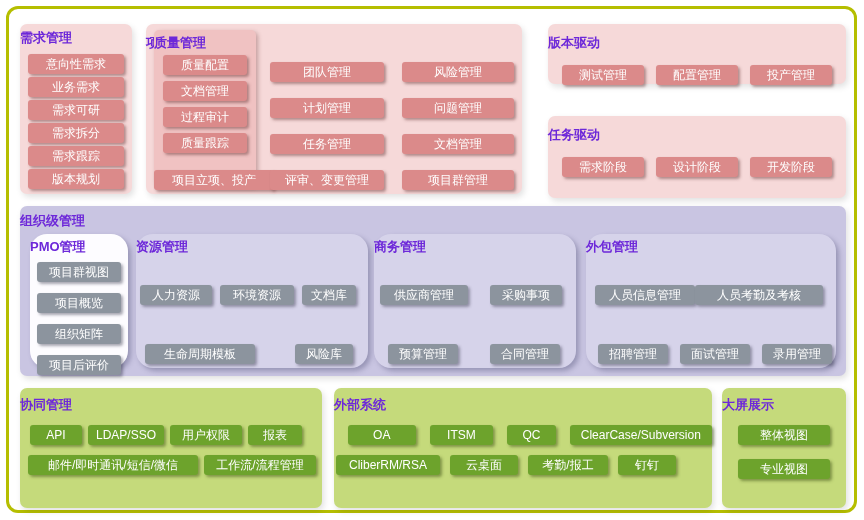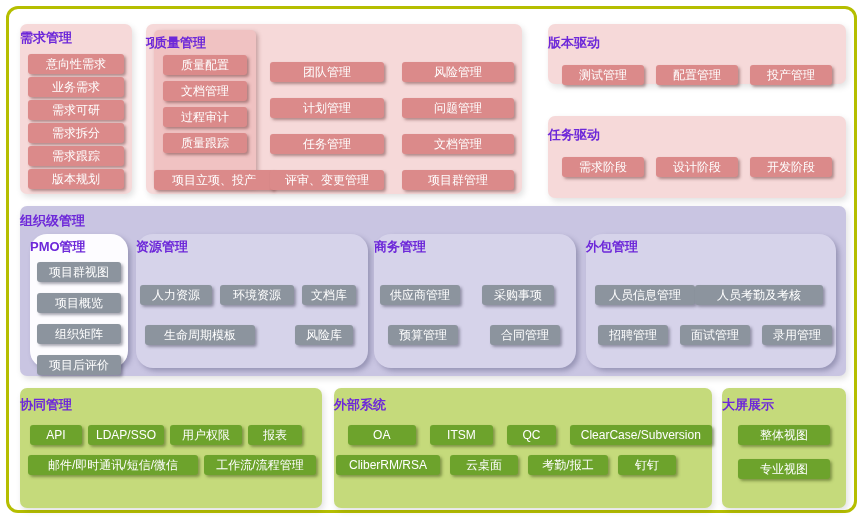--- a/index.html
+++ b/index.html
@@ -9,21 +9,21 @@
 .blk{position:absolute;border-radius:7px;box-shadow:2px 3px 6px rgba(0,0,0,.12)}
 .pink{background:var(--pink_bg,#f6d9d9)}
 .green{background:var(--green_bg,#c5da7b)}
 .ttl{font-size:13px;font-weight:bold;color:#6d28d9;text-align:left;line-height:13px}
 .btn{display:flex;align-items:center;justify-content:center;color:#fff;font-size:12px;height:20px;border-radius:3px;white-space:nowrap;padding:0 4px;overflow:hidden}
 .p{background:var(--pink_btn,#db8a8a);box-shadow:2px 2px 3px rgba(110,60,60,.5)}
 .g{background:var(--gray_btn,#8c949e);box-shadow:2px 2px 3px rgba(60,60,80,.45)}
 .gr{background:var(--green_btn,#6da32c);box-shadow:2px 2px 3px rgba(60,80,20,.5)}
 .w50{width:50px}.w52{width:52px}.w54{width:54px}.w58{width:58px}.w66{width:66px}.w68{width:68px}
 .w70{width:70px}.w72{width:72px}.w74{width:74px}.w76{width:76px}.w80{width:80px}.w82{width:82px}
-.w84{width:84px}.w88{width:80px}.w92{width:92px}.w96{width:96px}.w100{width:100px}.w104{width:104px}
+.w84{width:84px}.w88{width:88px}.w92{width:92px}.w96{width:96px}.w100{width:100px}.w104{width:104px}
 .w110{width:110px}.w112{width:112px}.w120{width:120px}.w128{width:128px}.w148{width:148px}.w170{width:170px}
 
 #req{left:20px;top:24px;width:112px;height:170px;padding-top:7px}
 #req .ttl{margin-bottom:10px}
 #req .btn{margin:0 auto 3px}
 
 #proj{left:146px;top:24px;width:376px;height:170px}
 .proj-ttl{position:absolute;top:12px;left:0;width:100%}
 #quality{position:absolute;left:8px;top:6px;width:102px;height:156px;background:var(--pink_panel,#f0c2c2);border-radius:5px;box-shadow:2px 2px 4px rgba(120,70,70,.4);padding-top:6px}
 #quality .ttl{margin-bottom:6px}
@@ -40,21 +40,21 @@
 #org{left:20px;top:206px;width:826px;height:170px;background:var(--purple_bg,#c9c5e2);padding-top:8px}
 .panel{position:absolute;top:28px;height:134px;border-radius:17px;background:var(--panel_bg,#d6d3ea);box-shadow:3px 3px 5px rgba(60,60,100,.35);padding-top:6px}
 #pmo{left:10px;width:98px;background:var(--pmo_bg,#fdfcff)}
 #pmo .ttl{margin-bottom:9px}
 #pmo .btn{margin:0 auto 11px}
 #res{left:116px;width:232px}
 #biz{left:354px;width:202px}
 #out{left:566px;width:250px}
 .prow{display:flex}
 .prow1{margin-top:32px}
-.prow2{margin-top:20px}
+.prow2{margin-top:39px}
 .res1{padding-left:4px;gap:8px}.res2{padding-left:9px;gap:40px}
 .biz1{padding-left:6px;gap:22px}.biz2{padding-left:14px;gap:32px}
 .out1{padding-left:9px;}.out2{padding-left:12px;gap:12px}
 
 #collab{left:20px;top:388px;width:302px;height:120px;padding-top:10px}
 #ext{left:334px;top:388px;width:378px;height:120px;padding-top:10px}
 #screen{left:722px;top:388px;width:124px;height:120px;padding-top:10px}
 .grow{display:flex}
 .grow1{margin-top:14px}
 .grow2{margin-top:10px}

